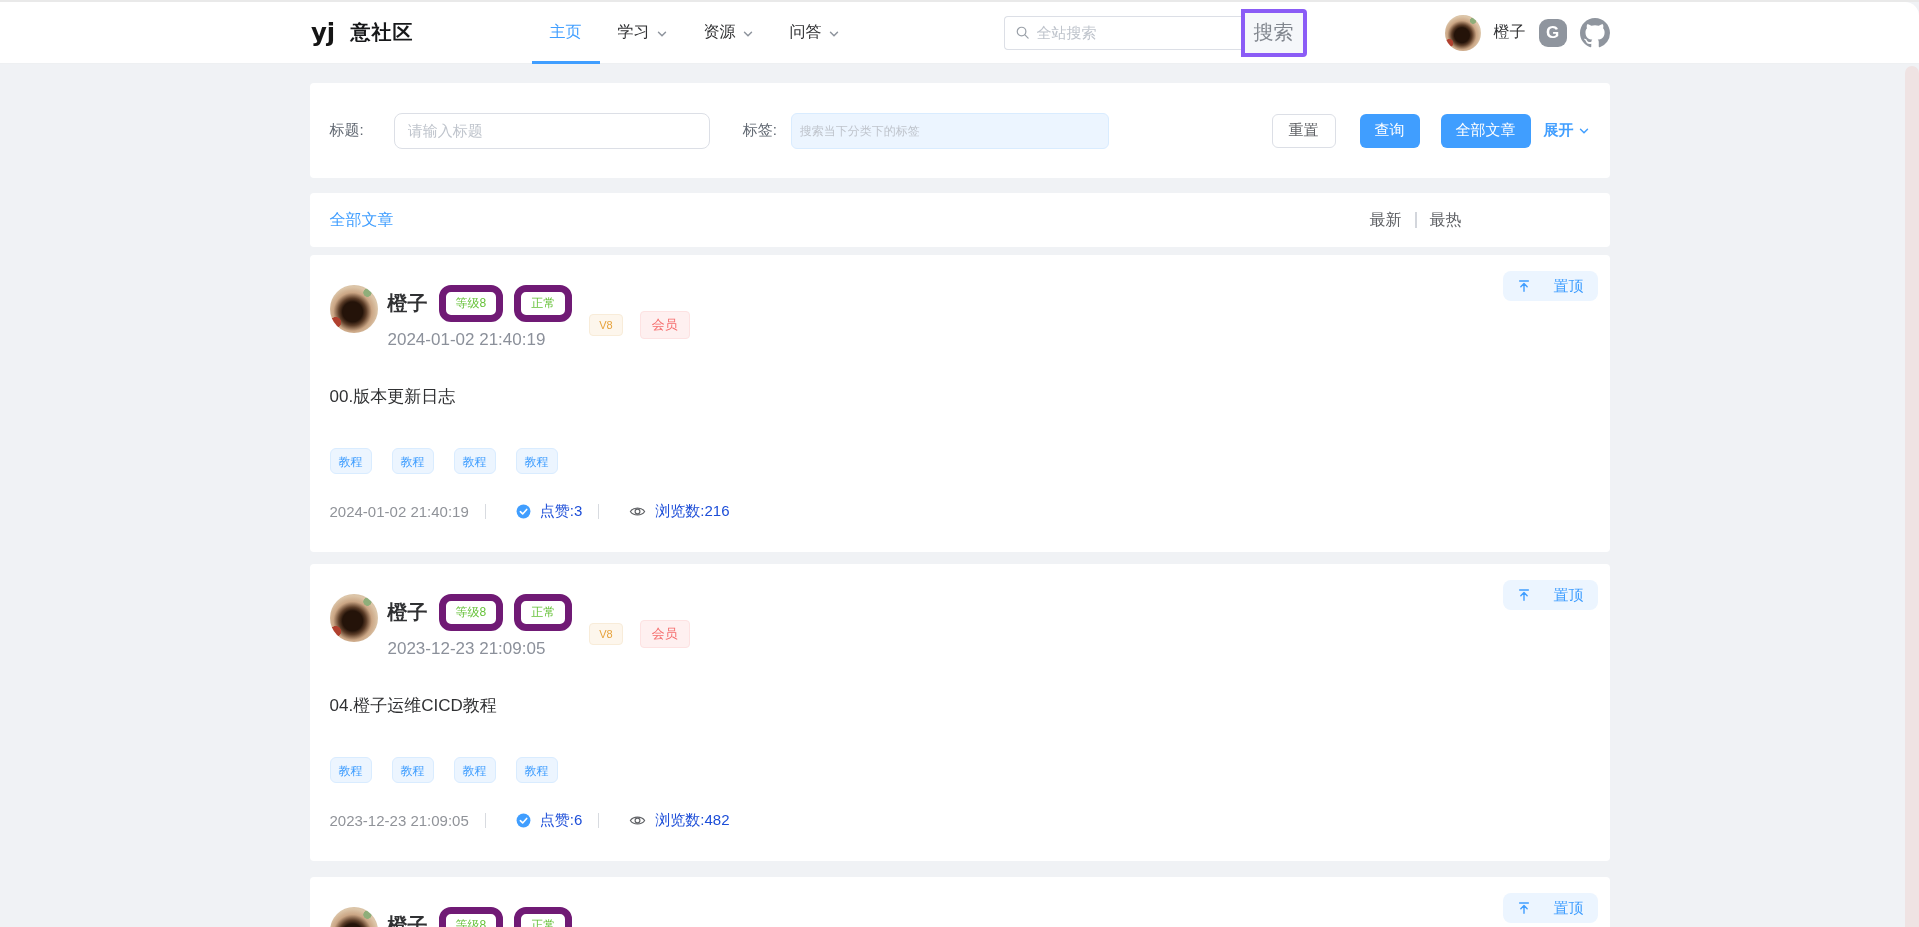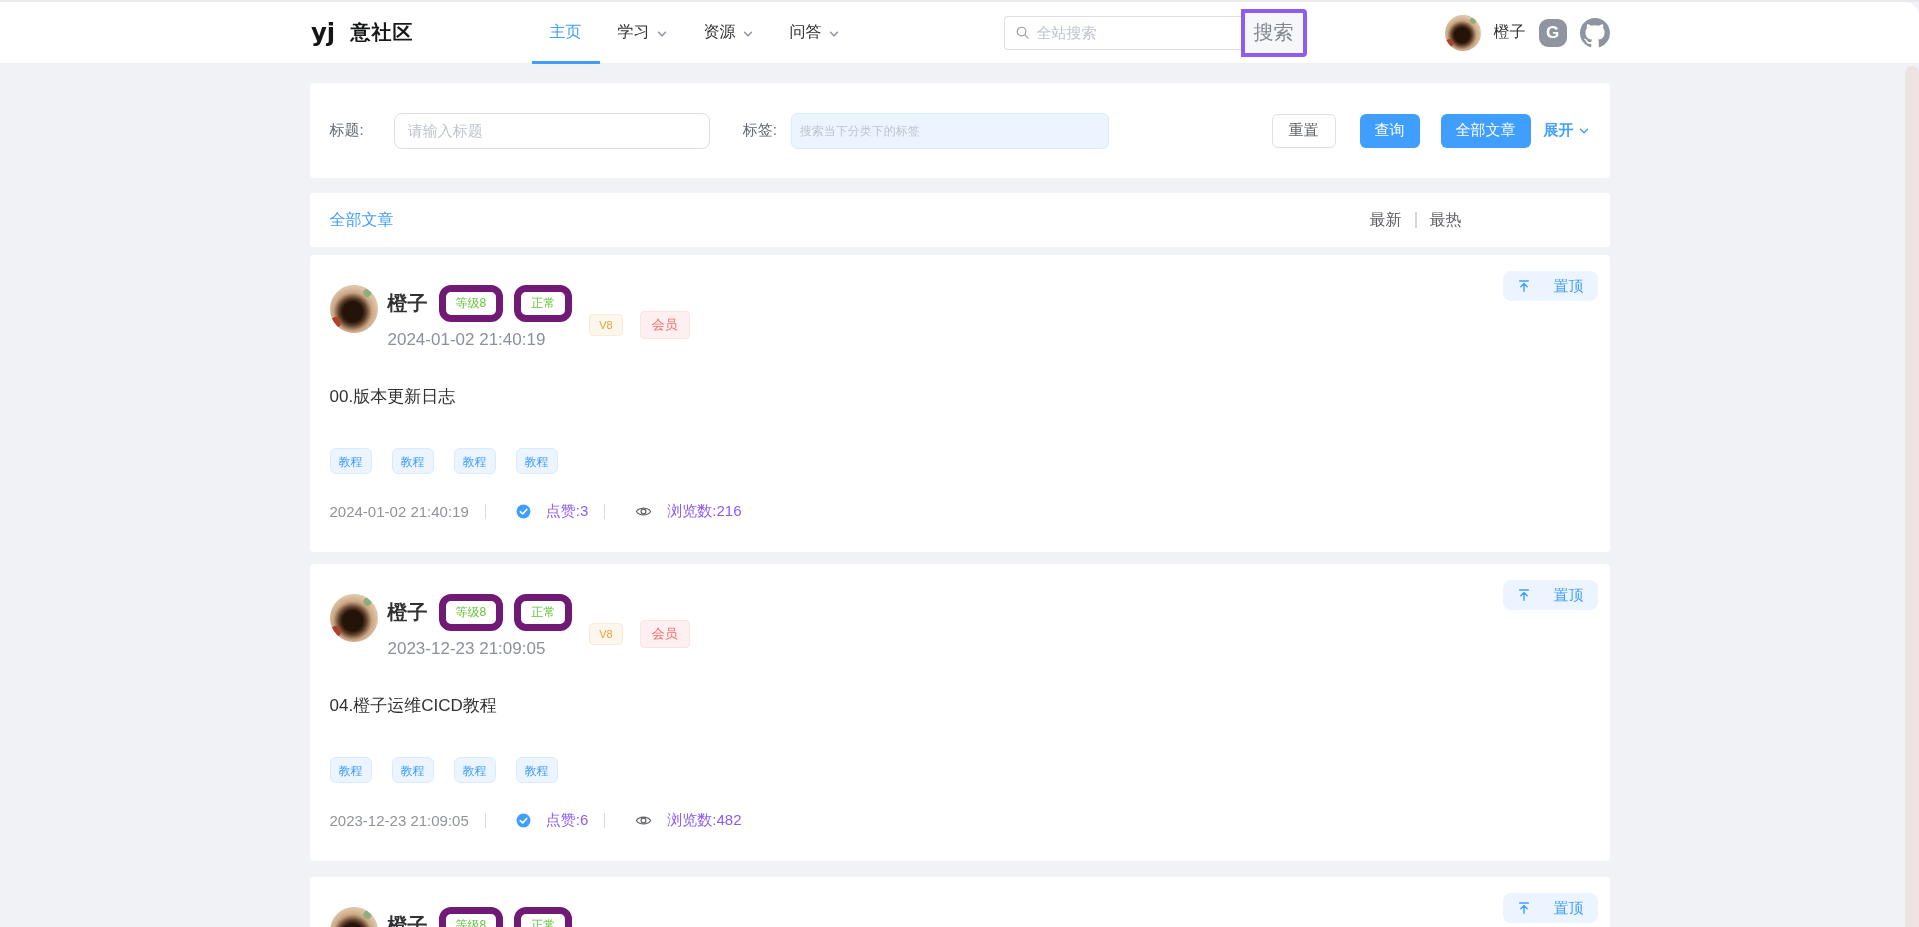--- a/index.html
+++ b/index.html
@@ -82,21 +82,21 @@
   .u-date { margin-top:8px; font-size:17px; color:#8b909a; }
   .vip-badges { display:flex; align-items:center; gap:17px; margin-left:17px; margin-top:26px; }
   .badge-v8 { font-size:11px; color:#e6a23c; background:#fdf6ec; border:1px solid #f8ecd9; border-radius:4px; padding:4px 9px; }
   .badge-member { font-size:13px; color:#f56c6c; background:#fef0f0; border:1px solid #fde2e2; border-radius:4px; padding:4px 11px; }
   .post-title { margin-top:36px; font-size:17px; color:#303133; line-height:22px; }
   .post-tags { margin-top:40px; display:flex; gap:20px; height:26px; }
   .tag { font-size:12px; color:#409eff; background:#ecf5ff; border:1px solid #d9ecff; border-radius:6px;
          padding:5px 8px; white-space:nowrap; cursor:pointer; }
   .post-footer { margin-top:28px; display:flex; align-items:center; font-size:15px; color:#909399; height:18px; }
   .f-sep { width:1px; height:15px; background:#d8dbe0; margin:0 30px 0 16px; }
-  .f-group { display:flex; align-items:center; gap:15px; color:#8b5cf6; }
+  .f-group { display:flex; align-items:center; gap:9px; color:#1d4ed8; }
 
   
   .scrollbar-thumb { position:fixed; right:0; top:66px; bottom:0; width:14px;
                      background:#efe3e3; border-radius:7px 7px 0 0; z-index:3; cursor:pointer; }
 </style>
 </head>
 <body>
 
 <div class="header">
   <div class="header-inner">

